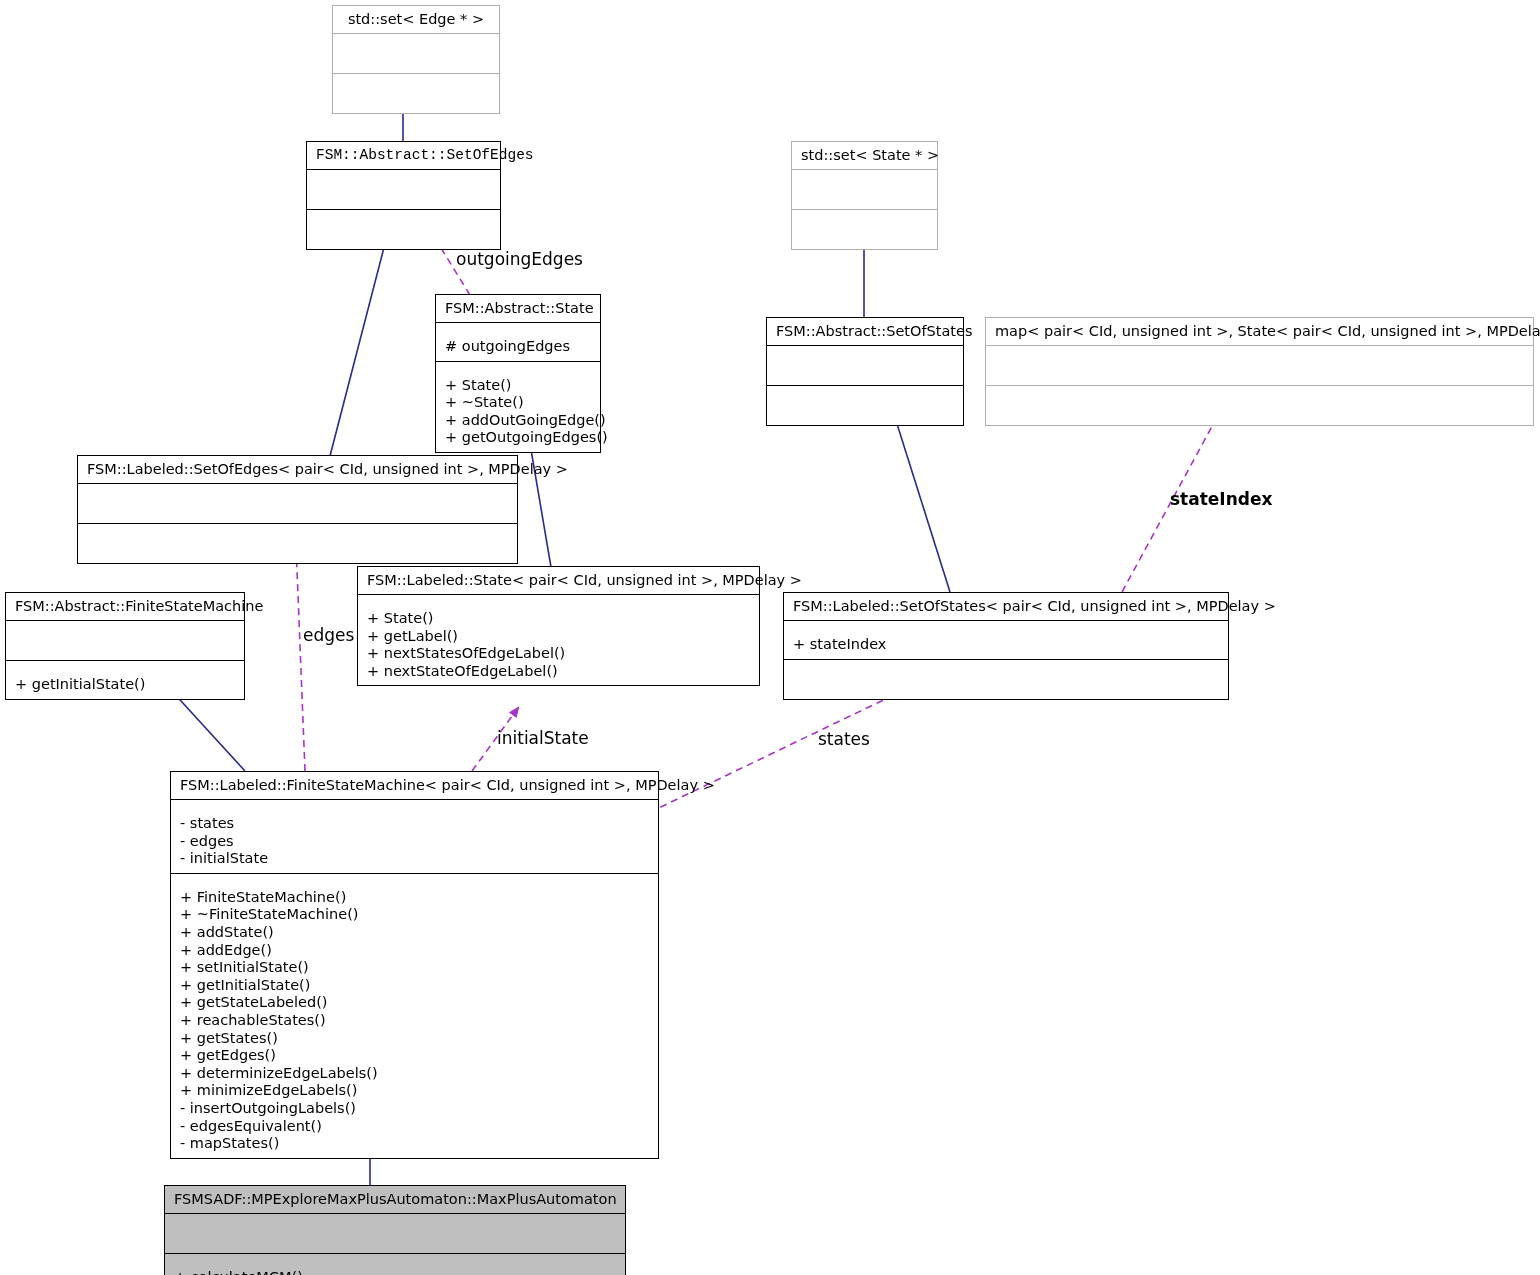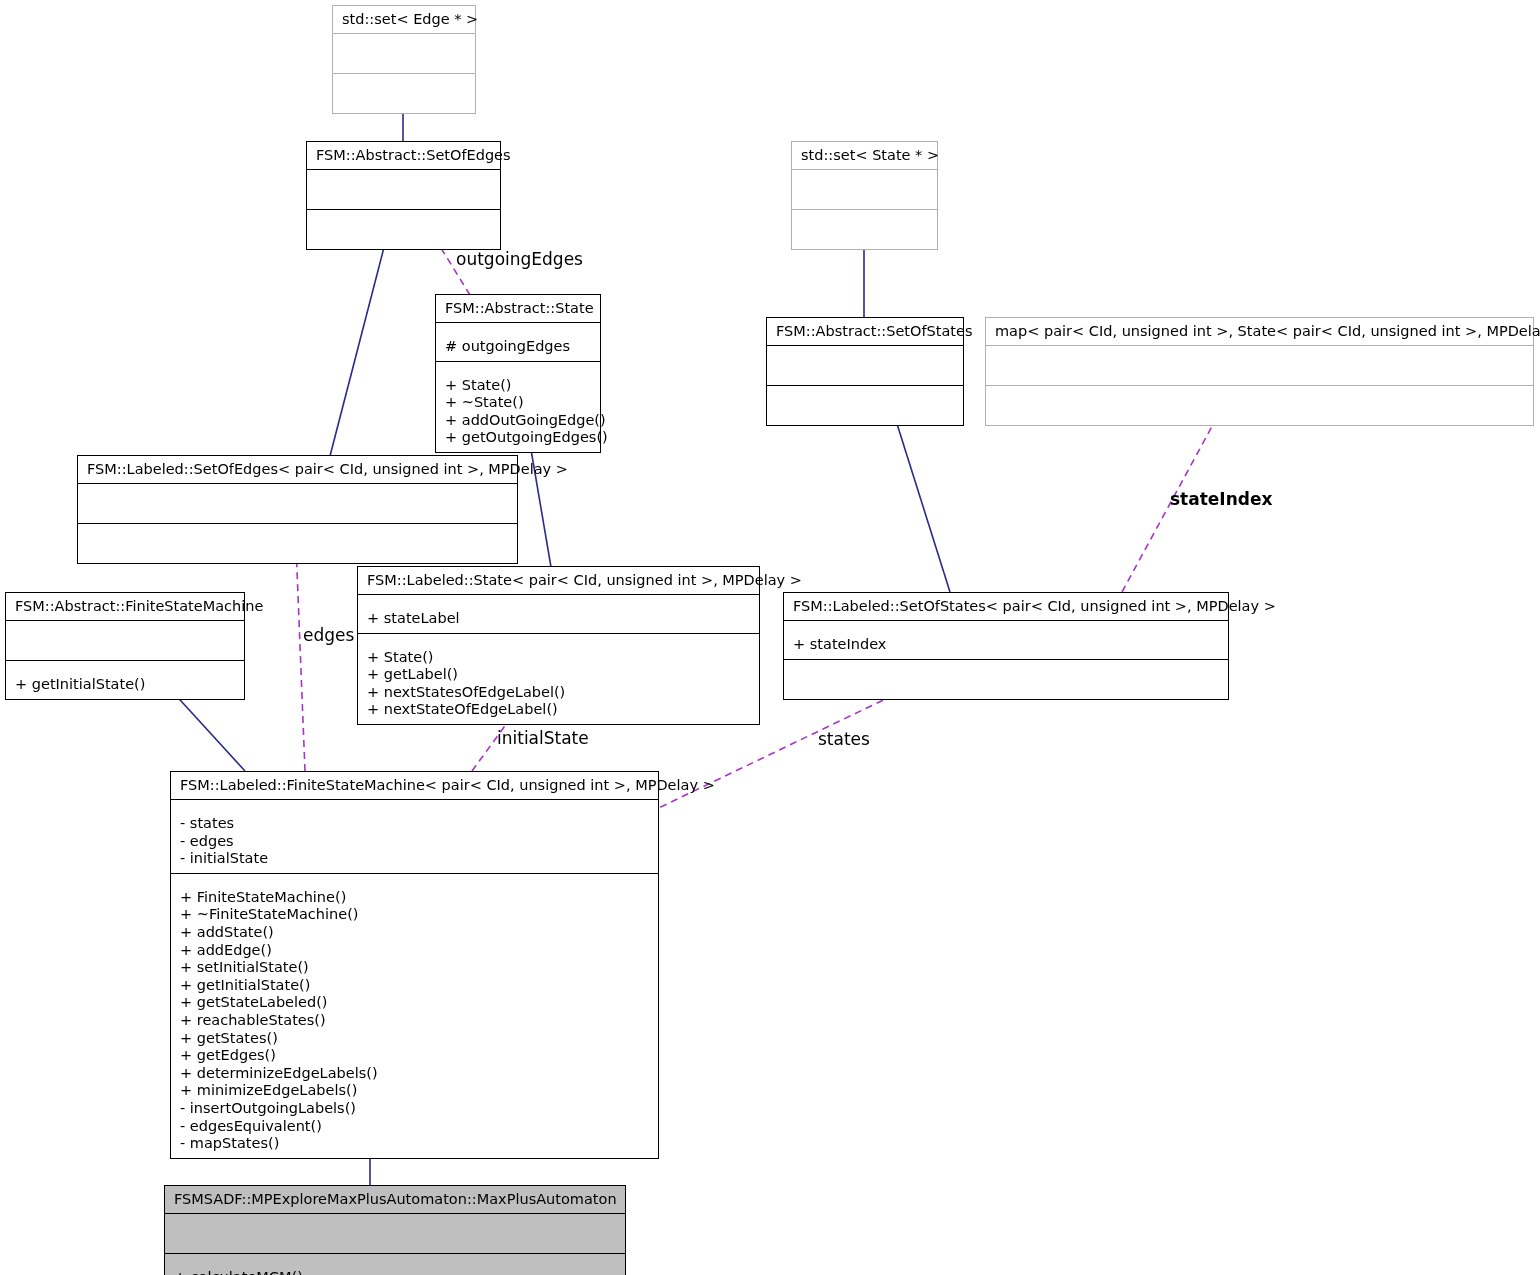--- a/index.html
+++ b/index.html
@@ -107,31 +107,31 @@
 
     <path d="M305,771 L296,545" stroke="#a833c8" stroke-width="1.6" fill="none" stroke-dasharray="7,5" marker-end="url(#assoc-arrow)"></path>
 
     <path d="M472,771 L518,708" stroke="#a833c8" stroke-width="1.6" fill="none" stroke-dasharray="7,5" marker-end="url(#assoc-arrow)"></path>
 
     <path d="M617,828 L925,680" stroke="#a833c8" stroke-width="1.6" fill="none" stroke-dasharray="7,5" marker-end="url(#assoc-arrow)"></path>
 
     <path d="M1122,592 L1222,408" stroke="#a833c8" stroke-width="1.6" fill="none" stroke-dasharray="7,5" marker-end="url(#assoc-arrow)"></path>
   </svg>
 
-  <div class="node light" style="left:332px; top:5px; width:144px;">
+  <div class="node light" style="left:332px; top:5px; width:168px;">
     <div class="compartment title">std::set&lt; Edge * &gt;</div>
     <div class="compartment">
         <div class="empty-row"></div>
       </div>
     <div class="compartment">
         <div class="empty-row"></div>
       </div>
   </div>
 
-  <div class="node" style="left:306px; top:141px; width:195px;">
+  <div class="node" style="left:306px; top:141px; width:195px;font-family:Liberation Mono, monospace;">
     <div class="compartment title">FSM::Abstract::SetOfEdges</div>
     <div class="compartment">
         <div class="empty-row"></div>
       </div>
     <div class="compartment">
         <div class="empty-row"></div>
       </div>
   </div>
 
   <div class="node" style="left:435px; top:294px; width:166px;">
@@ -162,23 +162,20 @@
     <div class="compartment">
         <div class="empty-row"></div>
       </div>
     <div class="compartment">
       <div class="row">+ getInitialState()</div>
     </div>
   </div>
 
   <div class="node" style="left:357px; top:566px; width:403px;">
     <div class="compartment title">FSM::Labeled::State&lt; pair&lt; CId, unsigned int &gt;, MPDelay &gt;</div>
-    <div class="compartment">
-      <div class="row">+ stateLabel</div>
-    </div>
     <div class="compartment">
       <div class="row">+ State()</div>
       <div class="row">+ getLabel()</div>
       <div class="row">+ nextStatesOfEdgeLabel()</div>
       <div class="row">+ nextStateOfEdgeLabel()</div>
     </div>
   </div>
 
   <div class="node light" style="left:791px; top:141px; width:147px;">
     <div class="compartment title">std::set&lt; State * &gt;</div>

